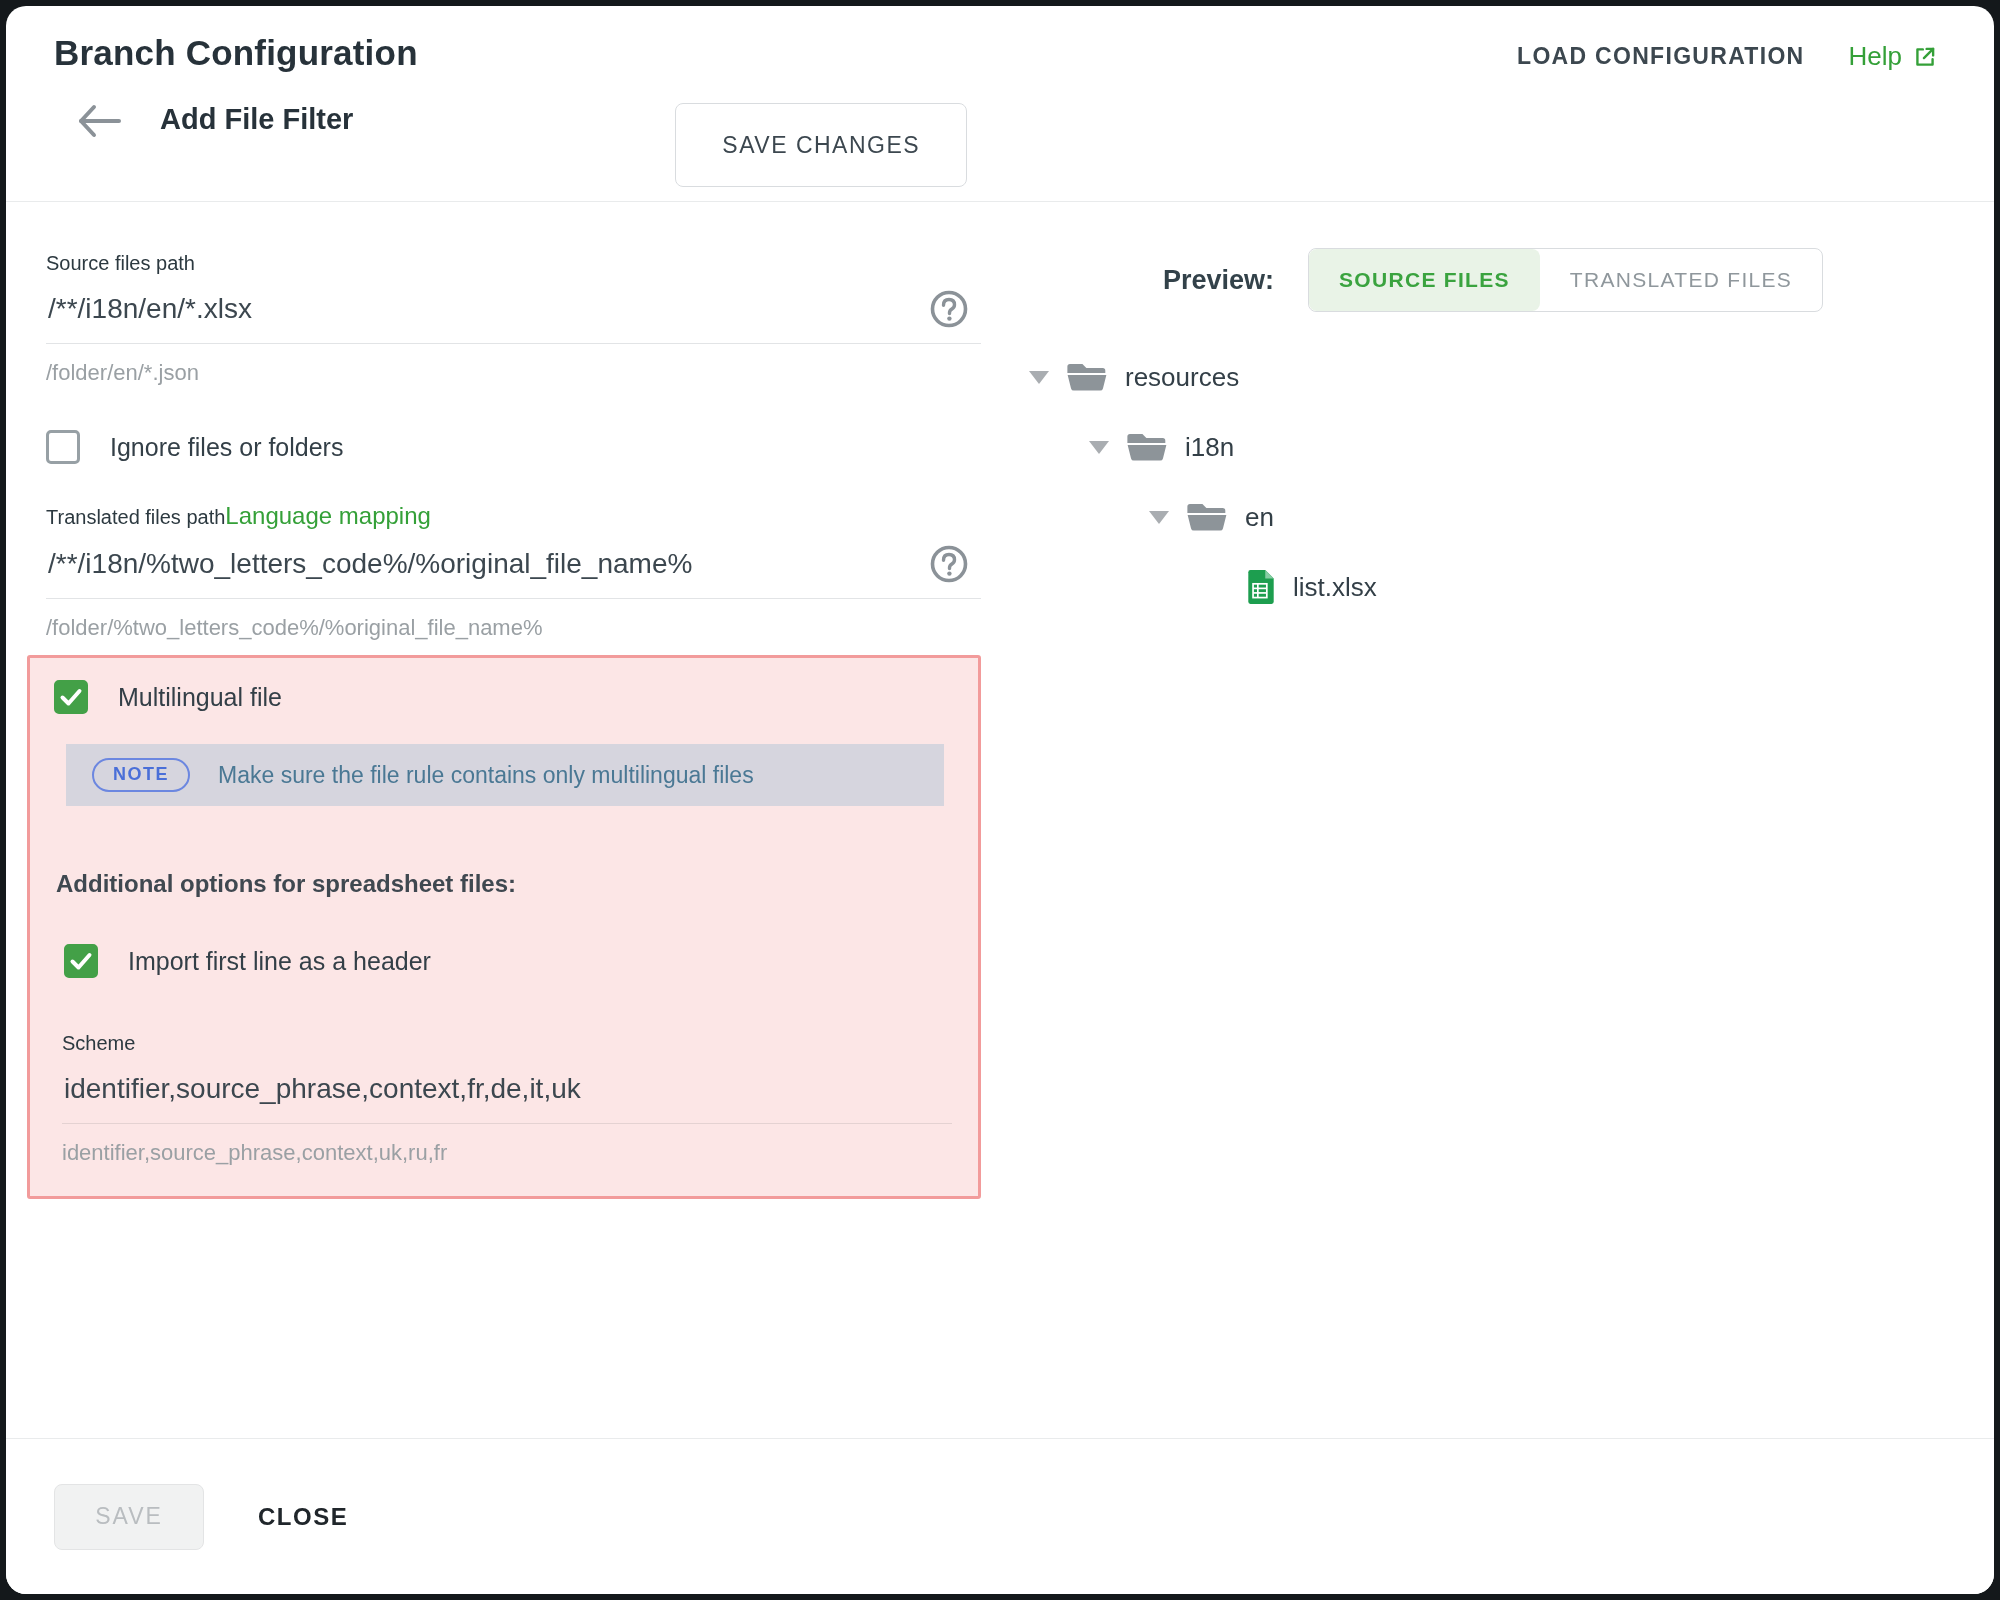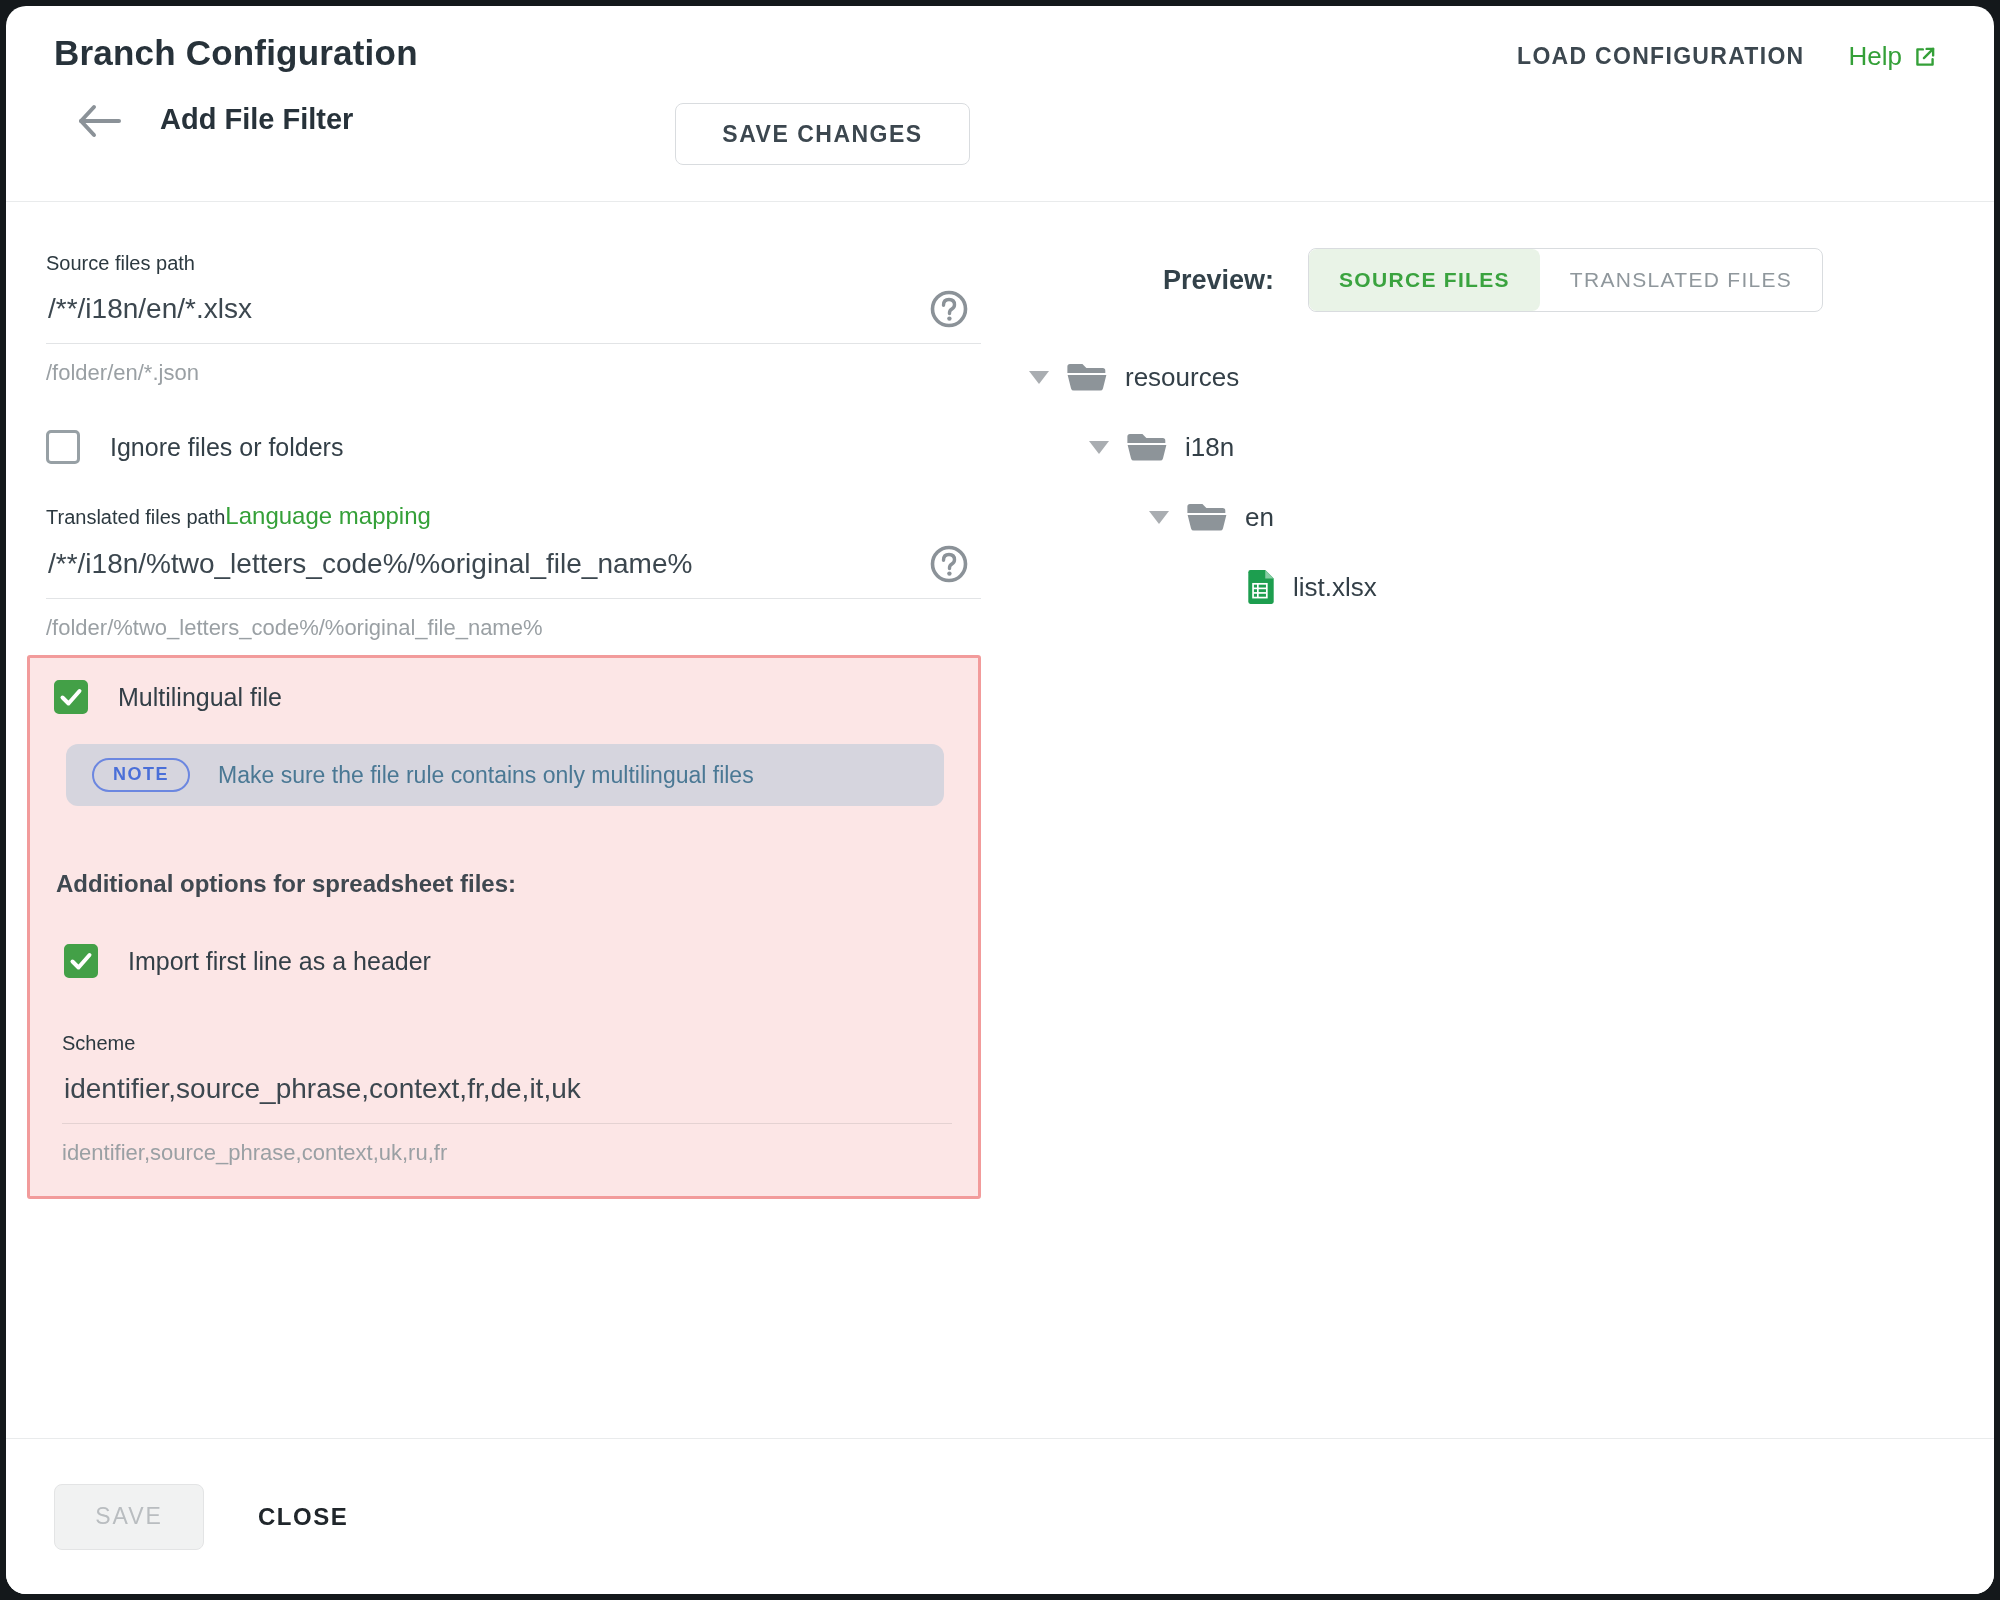--- a/index.html
+++ b/index.html
@@ -22,22 +22,22 @@
   .header-right { display:flex; align-items:center; gap:44px; margin-top:8px; }
   .load-config { font-size:23px; font-weight:600; letter-spacing:1.3px; color:#3c474f; cursor:pointer; }
   .help-link { display:flex; align-items:center; gap:10px; font-size:26px; color:#34a038; cursor:pointer; }
   .help-link svg { display:block; }
 
   
   .toolbar { display:flex; align-items:flex-start; margin:30px 0 0 70px; height:68px; }
   .back-btn { background:none; border:none; padding:0; cursor:pointer; width:46px; height:36px; }
   .toolbar-title { font-size:29px; font-weight:bold; color:#27323a; margin-left:38px; }
   .save-changes-btn {
-    margin-left:322px; height:62px; padding:0 46px;
-    font-family:inherit; font-size:23px; letter-spacing:1.5px; font-weight:700;
+    margin-left:322px; height:84px; padding:0 46px;
+    font-family:inherit; font-size:23px; letter-spacing:1.5px; font-weight:400;
     color:#3c474f; background:#fff; border:1px solid #d9dcdf; border-radius:8px; cursor:pointer;
   }
   .header-divider { border:none; border-top:1px solid #e9ebec; margin:30px 0 0 0; }
 
   
   .content { display:flex; align-items:flex-start; }
   .form-col { width:975px; flex:none; padding:50px 0 0 40px; }
 
   .field-label { font-size:20px; color:#2c3940; }
   .input-row { position:relative; margin-top:6px; border-bottom:1px solid #e2e4e6; padding:12px 64px 18px 2px; }
@@ -63,21 +63,21 @@
   .green-link { font-size:24px; color:#34a038; cursor:pointer; }
 
   
   .highlight-box {
     margin:14px 0 0 -19px; width:954px;
     background:#fce6e6; border:3px solid #f29b9b; border-radius:3px;
     padding:22px 26px 30px 24px;
   }
   .note-band {
     display:flex; align-items:center; gap:28px;
-    background:#d6d5de; border-radius:12px;
+    background:#d6d5de; border-radius:0;
     margin:30px 8px 0 12px; padding:13px 26px; min-height:62px;
   }
   .note-pill {
     border:2px solid #6c87e0; color:#4a6fd8; border-radius:999px;
     padding:4px 19px 5px; font-size:18px; font-weight:bold; letter-spacing:1.5px; flex:none;
   }
   .note-text { font-size:23px; color:#4a7894; }
   .options-heading { font-size:24px; font-weight:bold; color:#3f4850; margin:64px 0 0 2px; }
   .row-import { margin:46px 0 0 10px; }
   .scheme-label { margin:54px 0 0 8px; }

